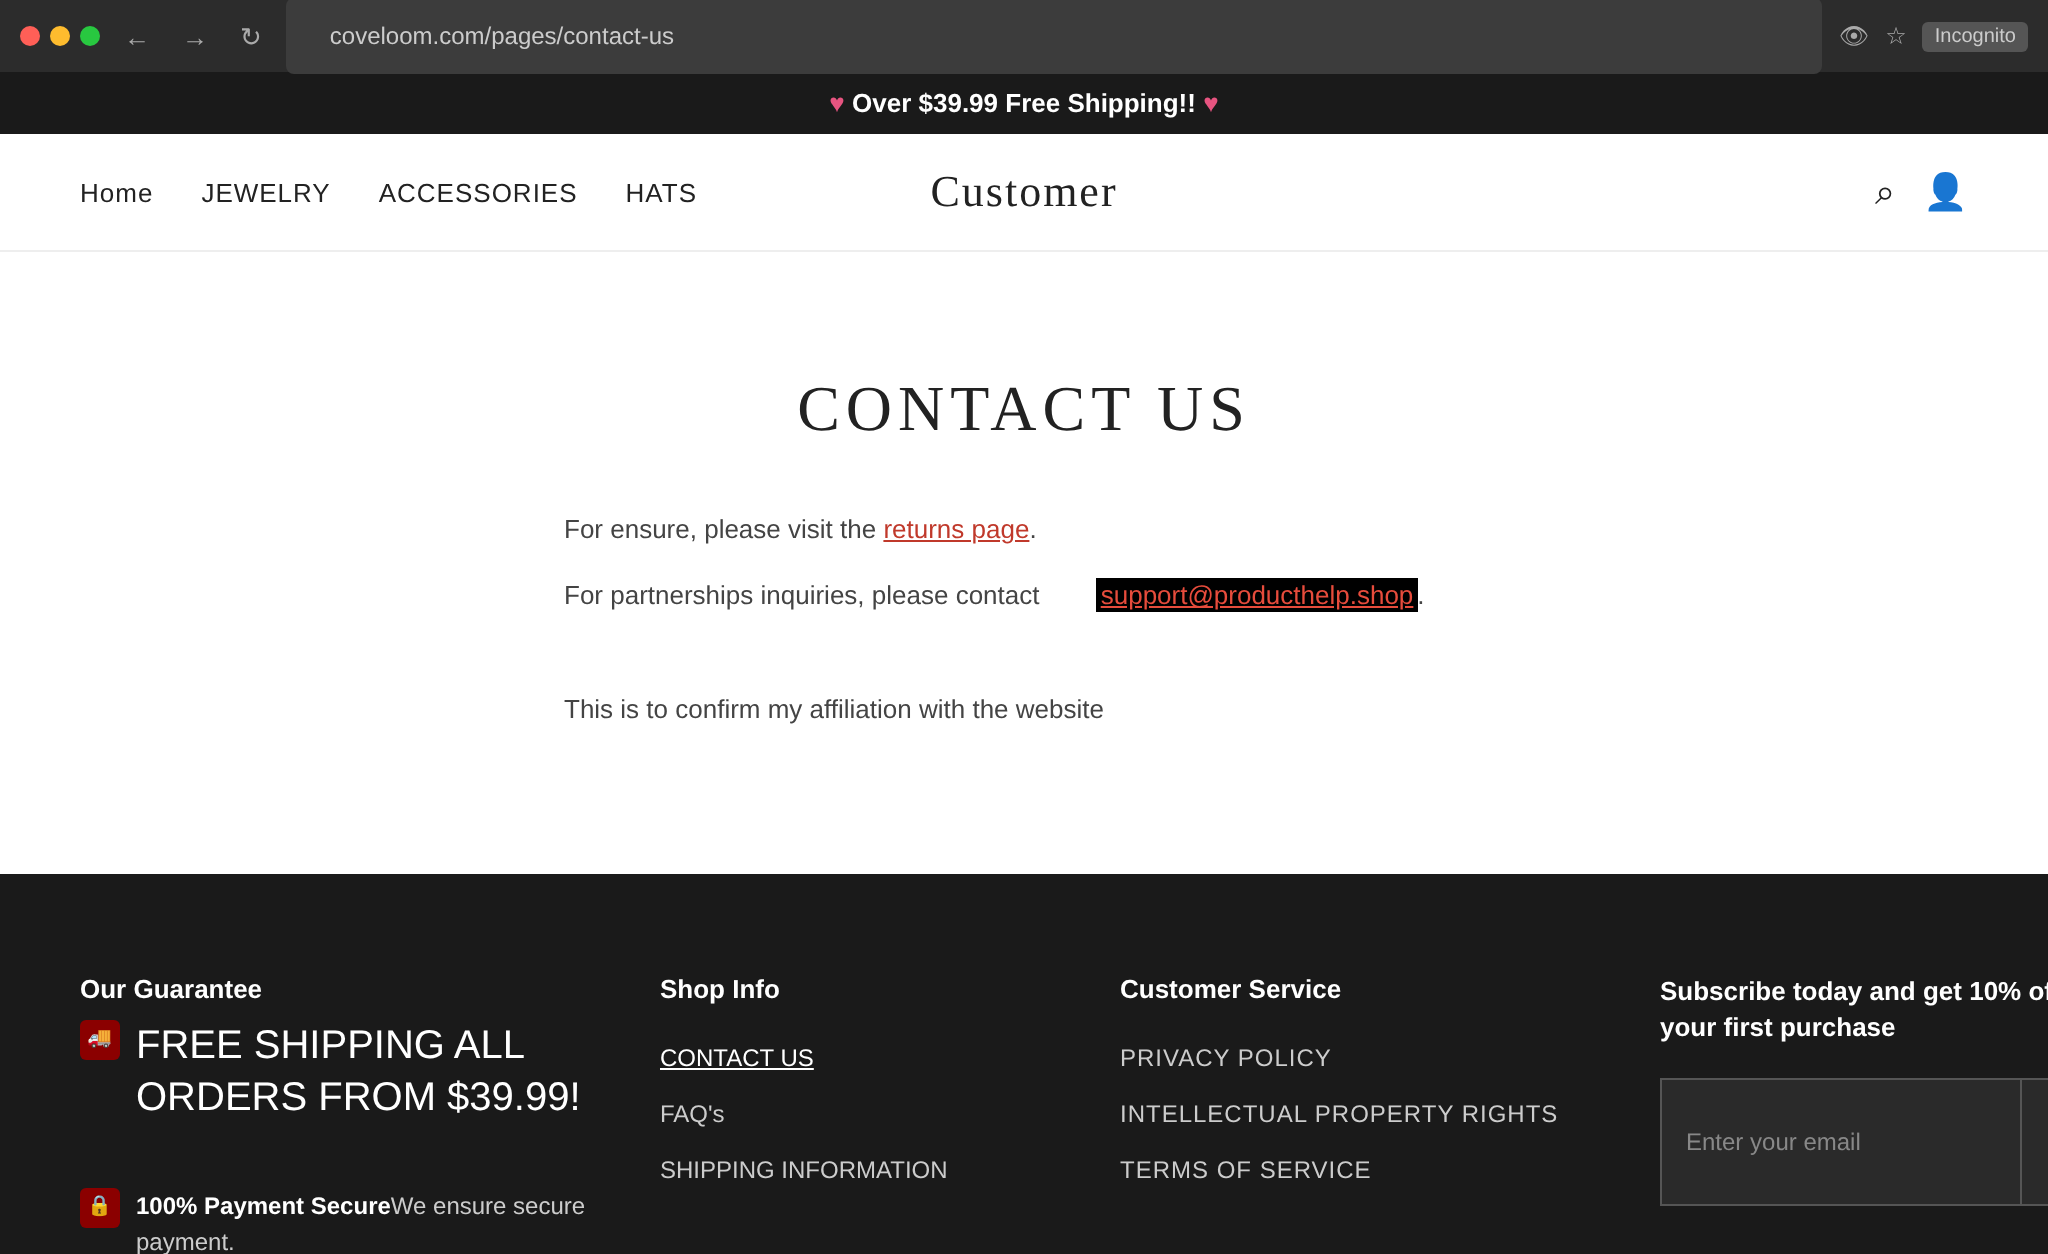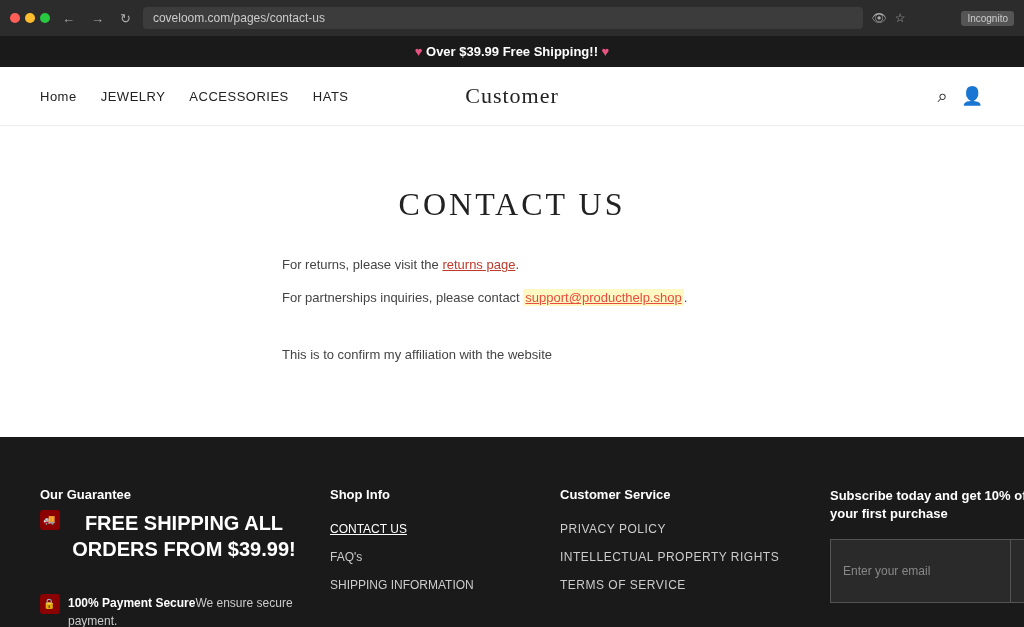--- a/index.html
+++ b/index.html
@@ -17,35 +17,34 @@
     .browser-dots { display: flex; gap: 5px; }
     .browser-dot { width: 10px; height: 10px; border-radius: 50%; }
     .dot-red { background: #ff5f57; }
     .dot-yellow { background: #febc2e; }
     .dot-green { background: #28c840; }
     .browser-nav-btn { color: #aaa; font-size: 13px; background: none; border: none; cursor: pointer; padding: 2px 4px; }
     .browser-address-bar {
       flex: 1;
       background: #3c3c3c;
       border-radius: 4px;
-      height: 22px;
+      height: 38px;
       display: flex;
       align-items: center;
-      padding: 0 10px;
+      padding: 0 22px;
       color: #ccc;
       font-size: 12px;
     }
     .browser-actions { display: flex; gap: 8px; align-items: center; color: #aaa; font-size: 12px; }
     .incognito-badge {
       background: #555;
       color: #ccc;
       font-size: 10px;
       padding: 2px 6px;
       border-radius: 3px;
-      margin-left: 48px;
     }
 
     
     .announcement-bar {
       background: #1a1a1a;
       color: #fff;
       text-align: center;
       padding: 8px 0;
       font-size: 13px;
       font-weight: bold;
@@ -100,22 +99,23 @@
       line-height: 1.8;
       max-width: 460px;
       margin: 0 auto;
       text-align: left;
     }
     .content-text p { margin-bottom: 10px; }
     .content-text a { color: #c0392b; }
     .content-text .link-email {
       color: #e74c3c;
       text-decoration: underline;
-      background-color: #fef9c3;
+      background-color: #000000;
       padding: 1px 2px;
+      margin-left: 25px;
     }
 
     
     .site-footer {
       background: #1a1a1a;
       color: #ccc;
       padding: 50px 40px 30px;
     }
     .footer-grid {
       display: grid;
@@ -151,25 +151,24 @@
       border-radius: 3px;
       flex-shrink: 0;
       display: flex;
       align-items: center;
       justify-content: center;
       font-size: 10px;
       color: #fff;
     }
     .big-text {
       font-size: 20px;
-      font-weight: bold;
+      font-weight: normal;
       color: #fff;
       line-height: 1.3;
       margin-bottom: 14px;
-      text-align: center;
     }
     .footer-links { list-style: none; }
     .footer-links li { margin-bottom: 12px; }
     .footer-links a {
       color: #ccc;
       text-decoration: none;
       font-size: 12px;
     }
     .footer-links a.active {
       text-decoration: underline;
@@ -255,21 +254,21 @@
   <div class="header-icons">
     <span class="header-icon">⌕</span>
     <span class="header-icon">👤</span>
   </div>
 </header>
 
 <main class="main-content">
   <h1 class="page-title">CONTACT US</h1>
   <div class="content-text">
     <p>
-      <span>For returns, please visit the </span><a href="#"><span>returns page</span></a><span>.</span>
+      <span>For ensure, please visit the </span><a href="#"><span>returns page</span></a><span>.</span>
     </p>
     <p>
       <span>For partnerships inquiries, please contact </span><a href="mailto:support@producthelp.shop" class="link-email">support@producthelp.shop</a><span>.</span>
     </p>
     <p>
       <br>
       <span>This is to confirm my affiliation with the website</span>
     </p>
   </div>
 </main>

